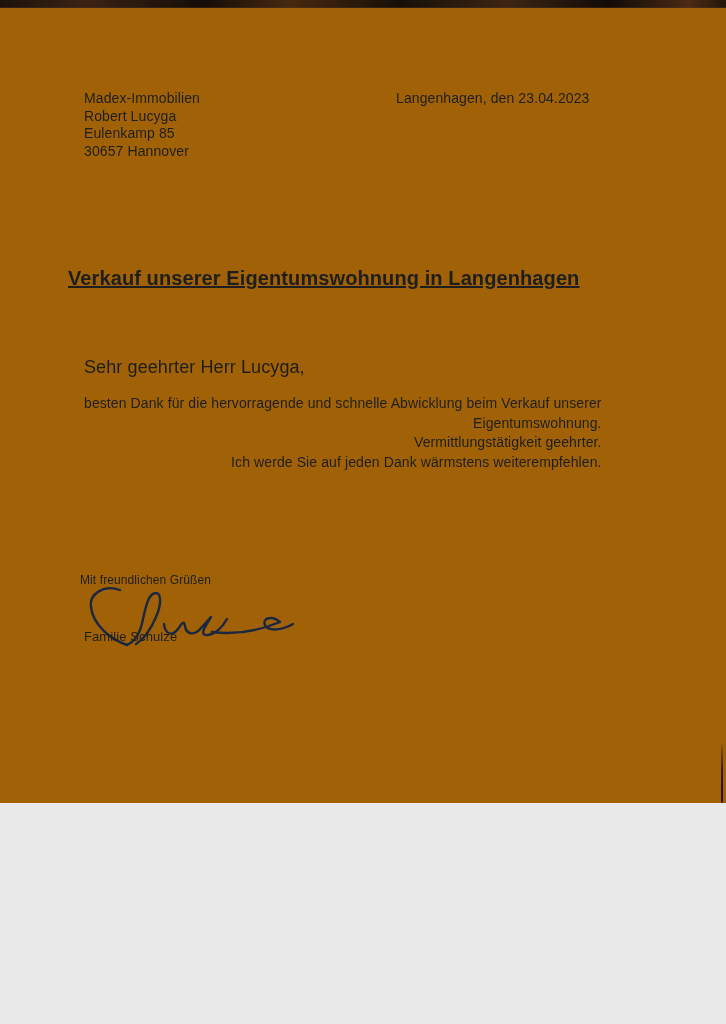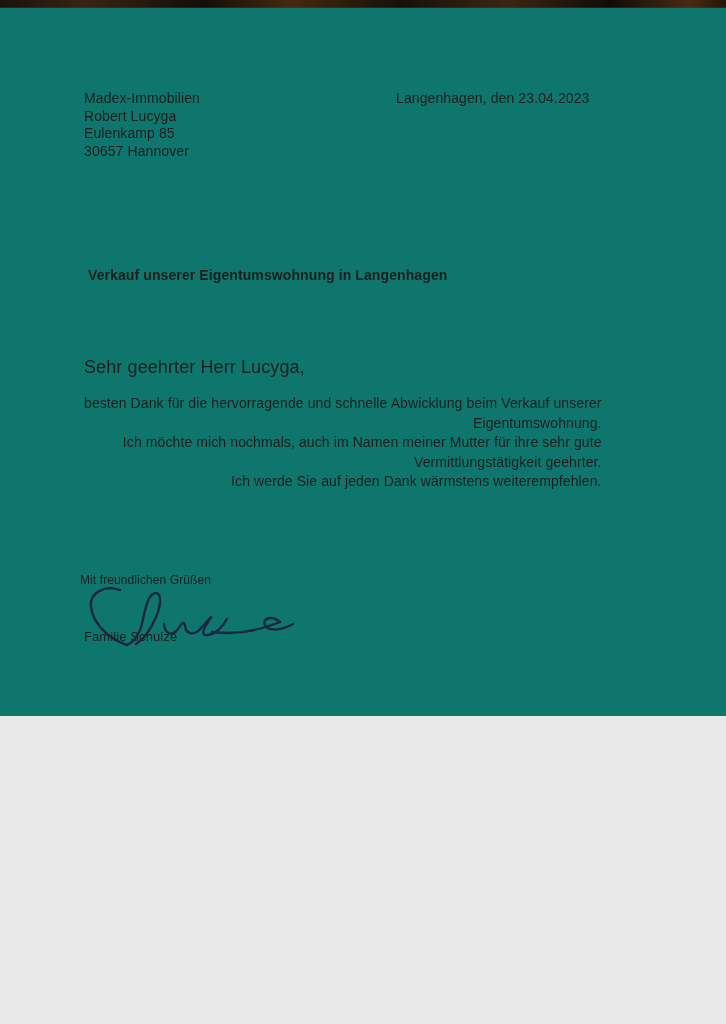--- a/index.html
+++ b/index.html
@@ -1,21 +1,21 @@
 <!DOCTYPE html>
 <html><head>
 <meta charset="utf-8">
 <style>
   html, body { margin: 0; padding: 0; background: #e9e9e9; }
   .page {
     position: relative;
     width: 726px;
-    height: 716px;
+    height: 803px;
     margin: 0 auto;
-    background: #0f766e;
+    background: #a16207;
     font-family: "Liberation Sans", sans-serif;
     color: #1e1e1e;
     overflow: hidden;
   }
   
   .scan-top-border {
     position: absolute;
     top: 0; left: 0; right: 0;
     height: 7px;
     background: linear-gradient(90deg,
@@ -44,24 +44,25 @@
     letter-spacing: 0.1px;
   }
   .dateline {
     position: absolute;
     left: 396px; top: 90px;
     font-size: 14px;
     letter-spacing: 0.1px;
   }
   .subject {
     position: absolute;
-    left: 88px; top: 267px;
-    font-size: 14px;
+    left: 68px; top: 267px;
+    font-size: 20px;
     font-weight: bold;
     letter-spacing: 0.1px;
+    text-decoration: underline;
   }
   .salutation {
     position: absolute;
     left: 84px; top: 357px;
     font-size: 18px;
     letter-spacing: 0.1px;
   }
   .body-block {
     position: absolute;
     left: 84px; top: 394px;
@@ -104,21 +105,20 @@
 
   <div class="dateline textline">Langenhagen, den 23.04.2023</div>
 
   <div class="subject textline">Verkauf unserer Eigentumswohnung in Langenhagen</div>
 
   <div class="salutation textline">Sehr geehrter Herr Lucyga,</div>
 
   <div class="body-block">
     <div class="textline">besten Dank für die hervorragende und schnelle Abwicklung beim Verkauf unserer</div>
     <div class="textline">Eigentumswohnung.</div>
-    <div class="textline">Ich möchte mich nochmals, auch im Namen meiner Mutter für ihre sehr gute</div>
     <div class="textline">Vermittlungstätigkeit geehrter.</div>
     <div class="textline">Ich werde Sie auf jeden Dank wärmstens weiterempfehlen.</div>
   </div>
 
   <div class="closing textline">Mit freundlichen Grüßen</div>
 
   <svg class="signature-svg" viewBox="0 0 218 66" aria-hidden="true">
     <g fill="none" stroke-width="2.4" stroke-linecap="round" stroke-linejoin="round">
       <path d="M 38 6 C 22 0 7 10 9 23 C 11 40 27 55 45 61" stroke="#1b2742"></path>
       <path d="M 45 61 C 54 57 59 46 61 35 C 64 21 67 9 74 9 C 80 9 79 22 74 33 C 69 45 62 55 54 60" stroke="#1b2742"></path>

